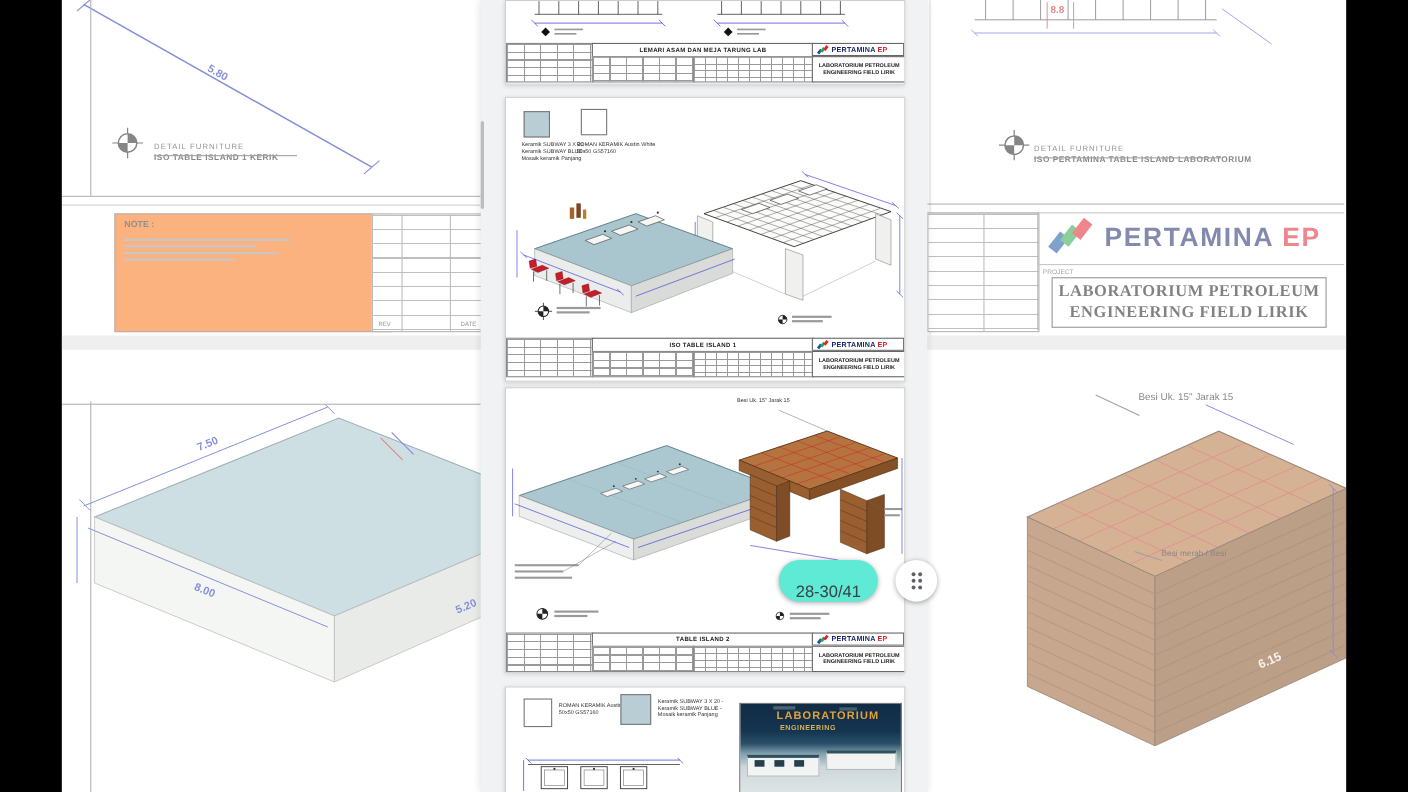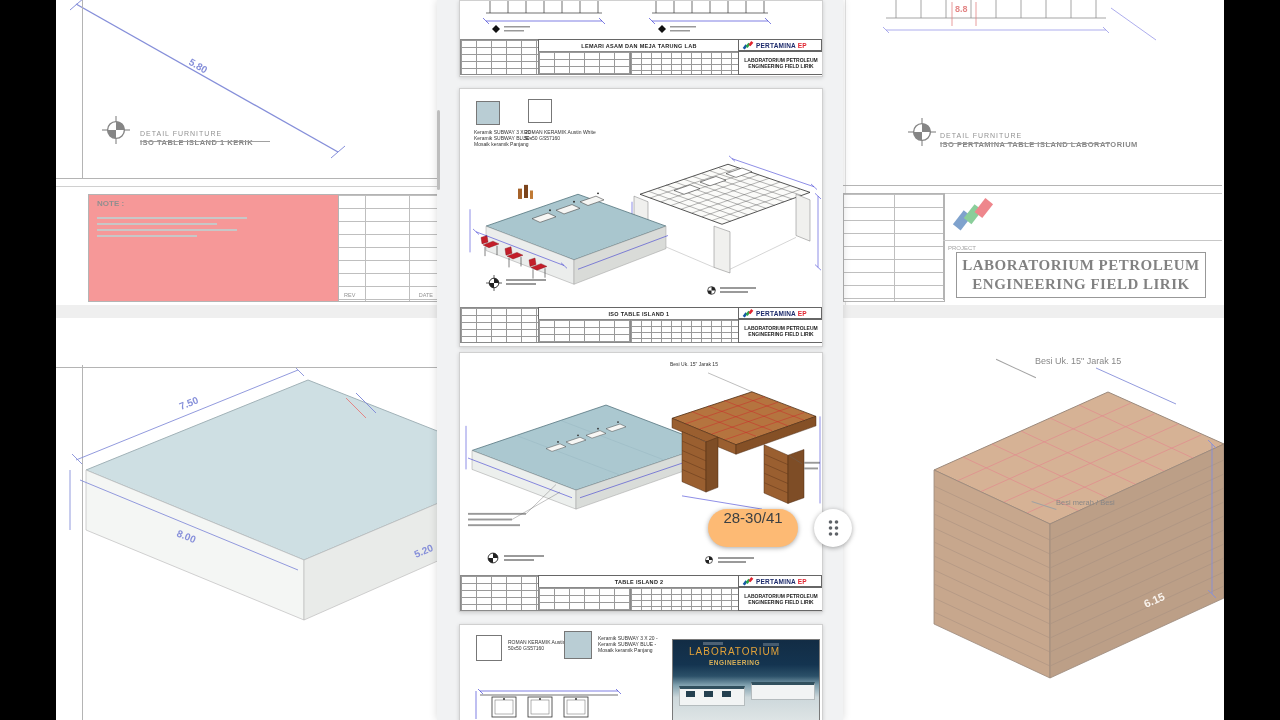--- a/index.html
+++ b/index.html
@@ -36,25 +36,25 @@
   .brandtxt{font-size:6.5px;font-weight:bold;letter-spacing:.2px;}
   .nv{color:#1c2a6b;} .rd{color:#e0242f;}
   .tb-org{position:absolute;border:1px solid #666;display:flex;flex-direction:column;align-items:center;
           justify-content:center;font-size:5px;font-weight:bold;color:#222;text-align:center;line-height:6px;background:#fff;}
   .legend-sw{position:absolute;border:1px solid #777;box-sizing:border-box;}
   .leg-txt{position:absolute;font-size:5px;line-height:6px;color:#333;}
   
   .photo{position:absolute;border:1px solid #7a7a7a;overflow:hidden;
     background:linear-gradient(180deg,#122c44 0%,#143450 30%,#2b5068 44%,#7fa0ae 55%,#cdd8db 70%,#dfe5e6 100%);}
   .bench{position:absolute;background:#f2f4f4;border:1px solid #b5bcbe;border-top:3px solid #31505e;}
-  .wm1{position:absolute;color:#e2a23a;font-weight:normal;font-size:10px;letter-spacing:1px;}
+  .wm1{position:absolute;color:#e2a23a;font-weight:bold;font-size:10px;letter-spacing:1px;margin-left:17px;}
   .wm2{position:absolute;color:#d8b05a;font-weight:bold;font-size:6.5px;letter-spacing:.5px;}
   
-  .pill{position:absolute;left:708px;top:509px;width:90px;height:38px;border-radius:19px;background:#fdba74;
-        box-shadow:0 1px 5px rgba(0,0,0,0.35);display:flex;align-items:flex-start;justify-content:center;
+  .pill{position:absolute;left:708px;top:509px;width:90px;height:38px;border-radius:19px;background:#5eead4;
+        box-shadow:0 1px 5px rgba(0,0,0,0.35);display:flex;align-items:flex-end;justify-content:center;
         font-size:15px;color:#3c4043;}
   .dotsbtn{position:absolute;left:814px;top:509px;width:38px;height:38px;border-radius:50%;background:#fff;
         box-shadow:0 1px 5px rgba(0,0,0,0.35);display:flex;align-items:center;justify-content:center;}
   .scrollthumb{position:absolute;left:437px;top:110px;width:3px;height:80px;background:#bdbdbd;border-radius:2px;}
   .bigbrand{position:absolute;font-size:24px;font-weight:bold;letter-spacing:1.5px;}
   .orgbig{position:absolute;border:1.5px solid #444;display:flex;flex-direction:column;align-items:center;justify-content:center;
           font-family:"Liberation Serif",serif;font-weight:bold;font-size:15px;letter-spacing:.5px;color:#1a1a1a;
           text-align:center;line-height:19px;background:transparent;}
   .capbg1{font-size:7.5px;letter-spacing:.5px;color:#222;font-weight:bold;margin-top:18px;}
   .capbg2{font-size:7px;letter-spacing:1px;color:#333;}
@@ -80,21 +80,21 @@
       <line x1="10" y1="0" x2="10" y2="20" stroke="#222" stroke-width="0.8"></line>
       <line x1="0" y1="10" x2="20" y2="10" stroke="#222" stroke-width="0.8"></line>
       <circle cx="10" cy="10" r="6" fill="#fff" stroke="#222" stroke-width="1"></circle>
       <path d="M10 10 L10 4 A6 6 0 0 1 16 10 Z" fill="#222"></path>
       <path d="M10 10 L10 16 A6 6 0 0 1 4 10 Z" fill="#222"></path>
     </svg>
     <div class="abs t capbg1" style="left:84px;top:120px">ISO TABLE ISLAND 1 KERIK</div>
     <div class="abs t capbg2" style="left:84px;top:130px">DETAIL FURNITURE</div>
     <div class="hline" style="left:84px;top:141px;width:130px;background:#555"></div>
 
-    <div class="abs" style="left:32px;top:194px;width:250px;height:106px;border:1px solid #777;background:#ef4444">
+    <div class="abs" style="left:48px;top:194px;width:250px;height:106px;border:1px solid #777;background:#f97316">
       <div class="abs t" style="left:8px;top:4px;font-size:8px;font-weight:bold;color:#333">NOTE :</div>
       <div class="bar-txt" style="left:8px;top:22px;width:150px"></div>
       <div class="bar-txt" style="left:8px;top:28px;width:120px"></div>
       <div class="bar-txt" style="left:8px;top:34px;width:140px"></div>
       <div class="bar-txt" style="left:8px;top:40px;width:100px"></div>
     </div>
     <div class="abs rows13" style="left:282px;top:194px;width:99px;height:106px">
       <div class="vline" style="left:26px;top:0;height:106px;background:#8a8a8a"></div>
       <div class="vline" style="left:70px;top:0;height:106px;background:#8a8a8a"></div>
       <div class="abs t" style="left:5px;bottom:3px;font-size:5.5px;color:#333">REV</div>
@@ -140,20 +140,24 @@
     <div class="hline" style="left:787px;top:193px;width:379px;background:#999"></div>
     <div class="abs rows13" style="left:787px;top:193px;width:100px;height:107px">
       <div class="vline" style="left:50px;top:0;height:107px;background:#8a8a8a"></div>
     </div>
     <div class="vline" style="left:887px;top:193px;height:107px"></div>
     <svg class="abs" style="left:894px;top:198px" width="46" height="34" viewBox="0 0 28 22">
       <polygon points="1,17 8,8 13,12 6,21" fill="#1656a4"></polygon>
       <polygon points="8,13 15,4 20,8 13,17" fill="#2aa648"></polygon>
       <polygon points="15,9 22,0 27,4 20,13" fill="#e0242f"></polygon>
     </svg>
+    <div class="bigbrand t" style="left:948px;top:203px">
+      <span class="nv">PERTAMINA</span>
+      <span class="rd">EP</span>
+    </div>
     <div class="hline" style="left:887px;top:240px;width:279px;background:#999"></div>
     <div class="abs t" style="left:892px;top:245px;font-size:6px;color:#555">PROJECT</div>
     <div class="orgbig" style="left:900px;top:252px;width:248px;height:44px">
       <div>LABORATORIUM PETROLEUM</div>
       <div>ENGINEERING FIELD LIRIK</div>
     </div>
 
     <div class="gapstrip"></div>
 
     <div class="vline" style="left:26px;top:365px;height:355px"></div>

